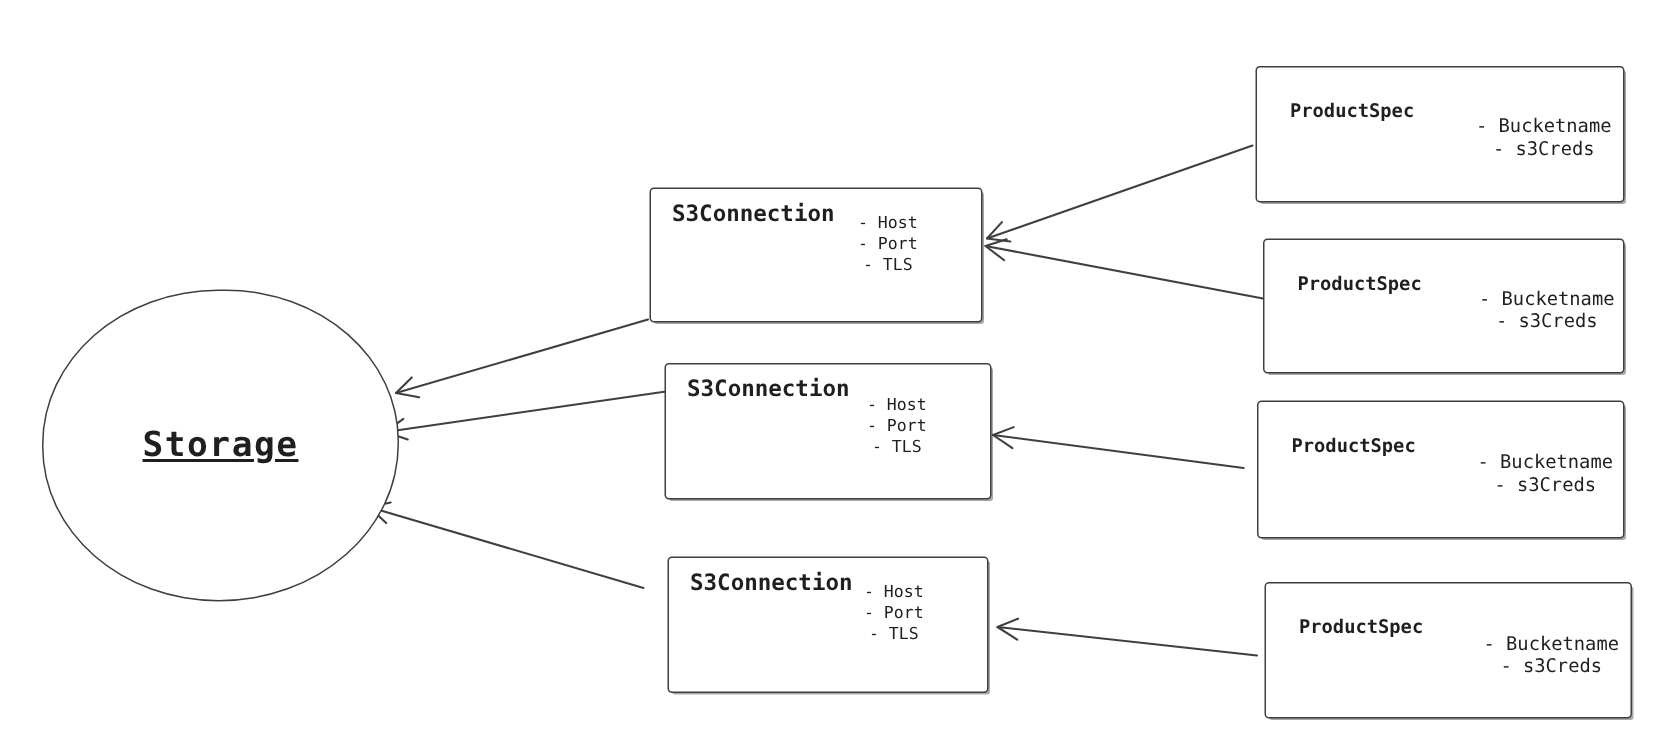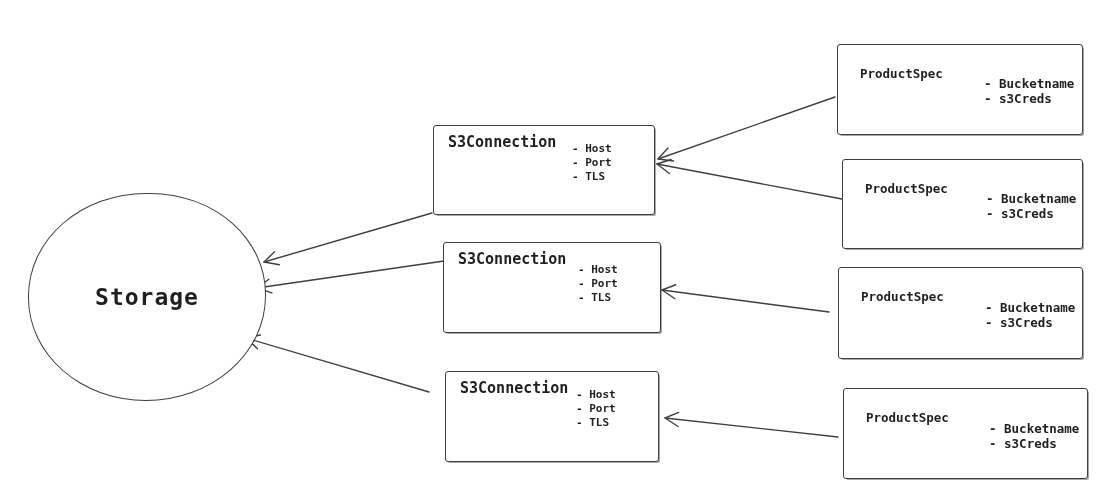--- a/index.html
+++ b/index.html
@@ -35,37 +35,39 @@
   }
   .rect-node {
     border-radius: 3px;
     box-shadow: 2px 2px 0 -1px rgba(63,63,63,0.45);
   }
   .ellipse-node {
     border-radius: 50% 49% 51% 50%;
     display: flex;
     align-items: center;
     justify-content: center;
+    text-decoration: underline;
   }
   .ellipse-label {
     font-size: 23px;
     font-weight: bold;
     letter-spacing: 1px;
   }
   .node-title {
     position: absolute;
     font-weight: bold;
     white-space: nowrap;
   }
   .s3c .node-title { font-size: 15px; left: 14px; top: 7px; }
   .ps  .node-title { font-size: 12.5px; left: 22px; top: 21px; }
   .attrs {
     position: absolute;
-    font-weight: bold;
+    font-weight: normal;
     white-space: nowrap;
+    text-align: center;
   }
   .s3c .attrs { font-size: 11px; line-height: 14px; }
   .ps  .attrs { font-size: 12.5px; line-height: 14.5px; }
 </style>
 </head>
 <body>
 
 <div class="canvas">
 
   <svg class="edges-svg" viewBox="0 0 1119 493" xmlns="http://www.w3.org/2000/svg">

